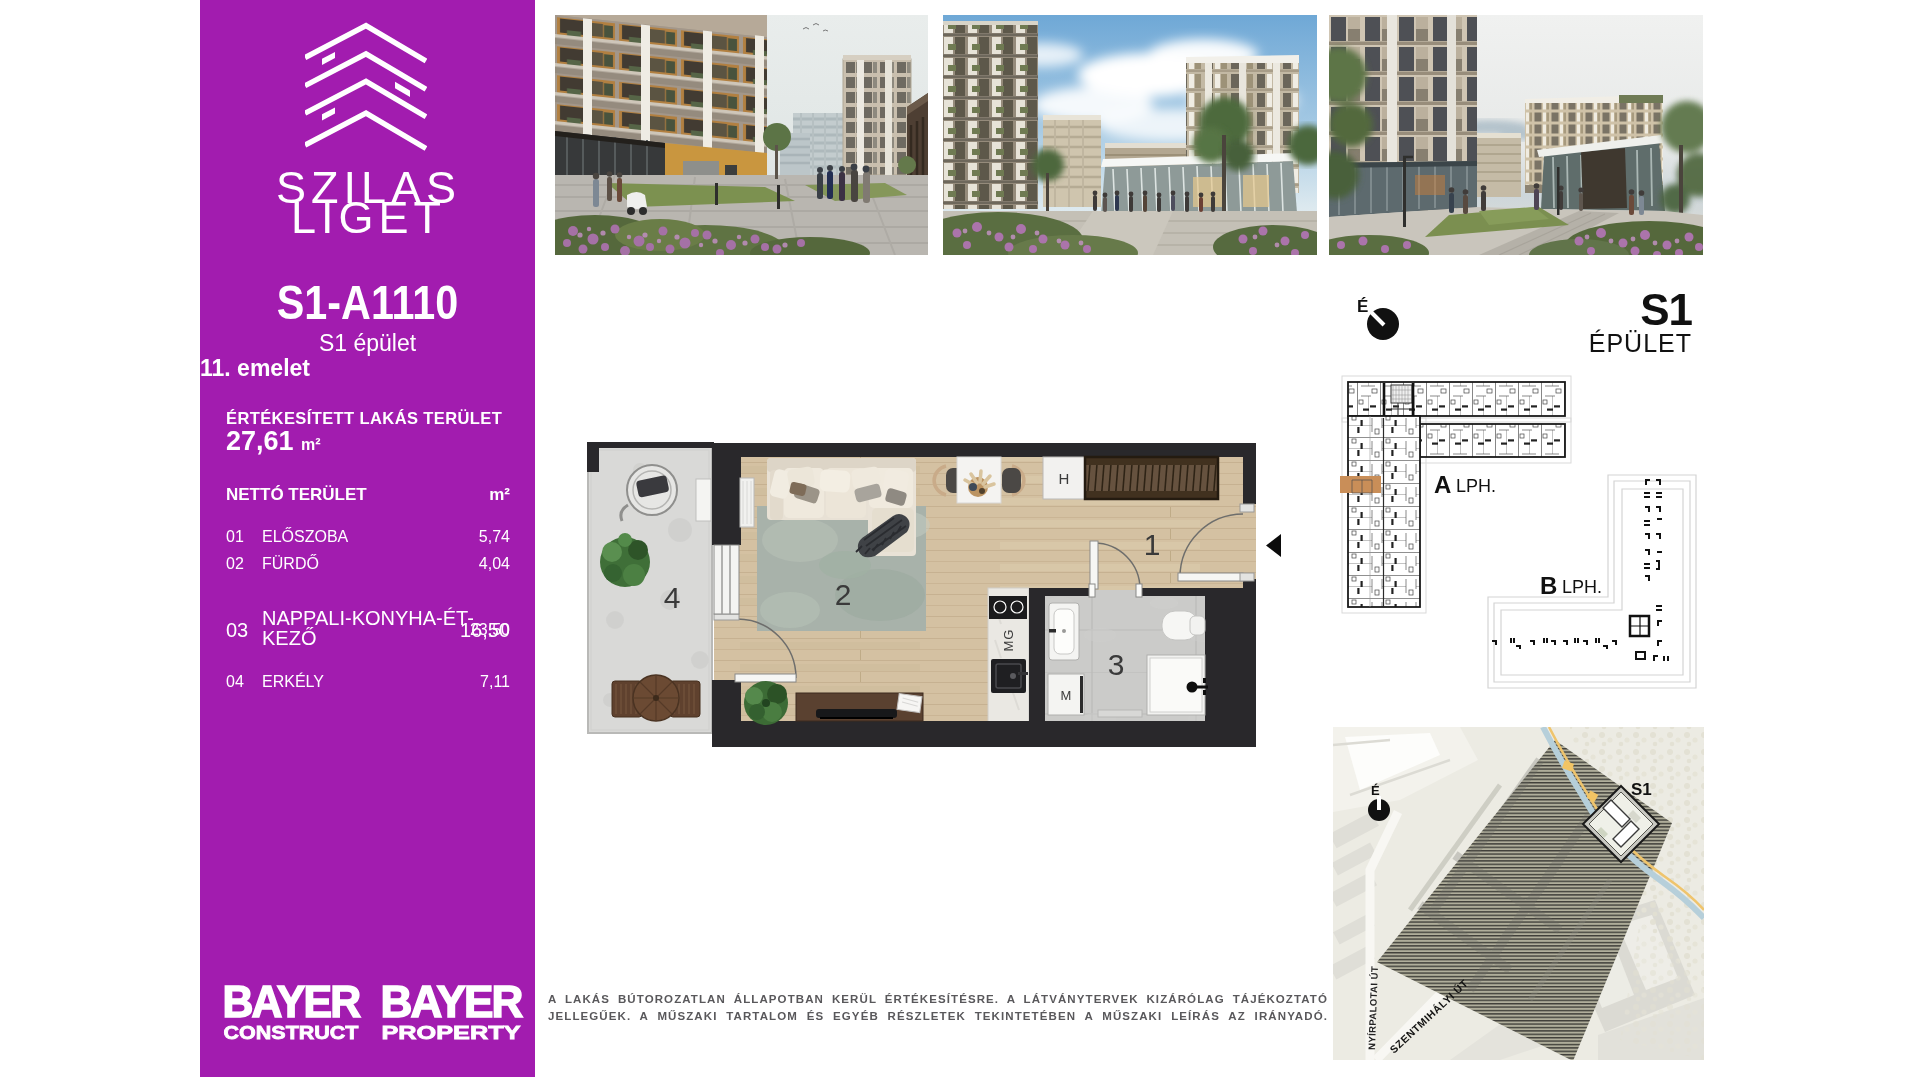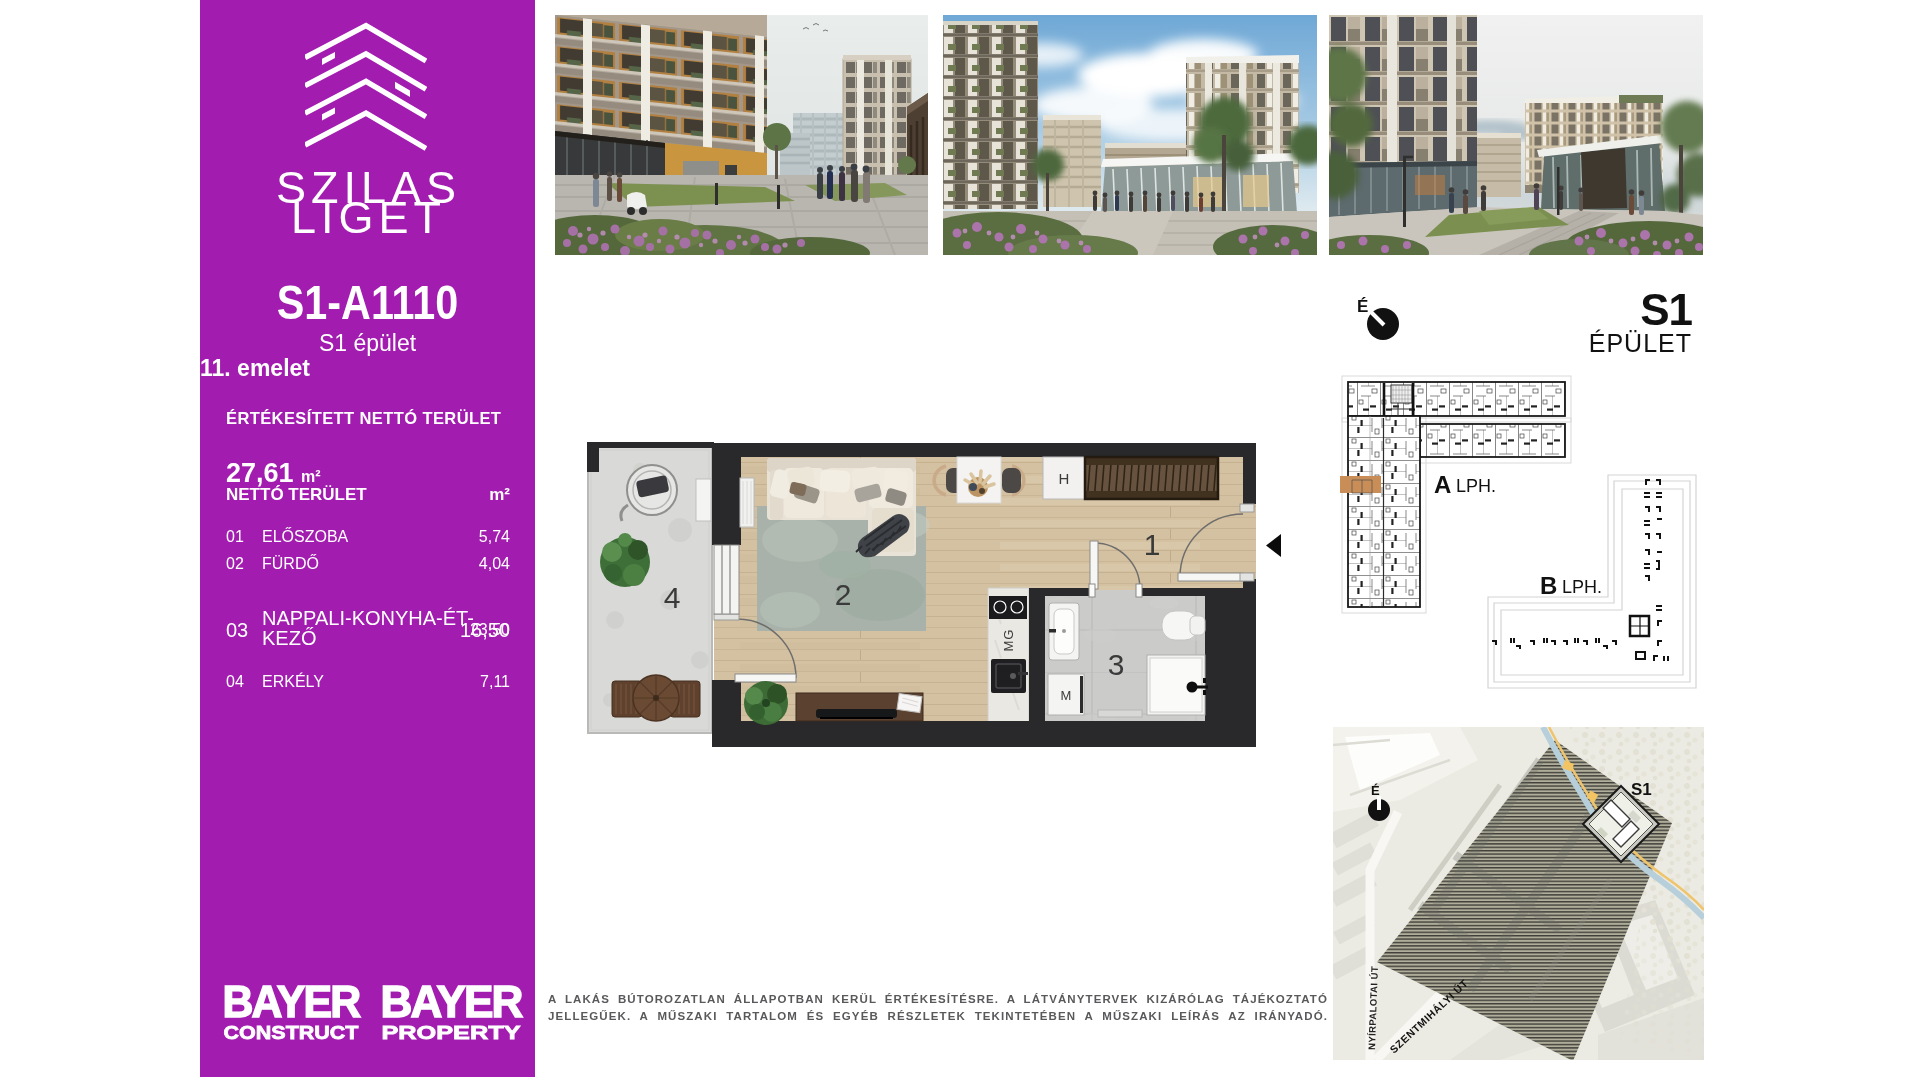--- a/index.html
+++ b/index.html
@@ -28,23 +28,23 @@
   <div class="abs" style="left:0;top:162px;width:335px;text-align:center;font-size:45px;letter-spacing:5px;text-indent:2px;font-weight:normal;">SZILAS</div>
 
   <div class="abs" style="left:0;top:192px;width:335px;text-align:center;font-size:45px;letter-spacing:5px;text-indent:2px;font-weight:normal;">LIGET</div>
 
   <div class="abs" style="left:0;top:275px;width:335px;text-align:center;font-size:48px;font-weight:bold;transform:scaleX(0.86);">S1-A1110</div>
 
   <div class="abs" style="left:0;top:330px;width:335px;text-align:center;font-size:23px;font-weight:normal;">S1 épület</div>
 
   <div class="abs" style="left:0;top:355px;width:369px;text-align:left;font-size:23px;font-weight:bold;">11. emelet</div>
 
-  <div class="abs" style="left:26px;top:409px;width:300px;font-size:16.5px;font-weight:bold;letter-spacing:0.4px;">ÉRTÉKESÍTETT NETTÓ TERÜLET</div>
-
-  <div class="abs" style="left:26px;top:426px;width:300px;font-size:27px;font-weight:bold;margin-top:32px;">27,61 <span style="font-size:16px;">m²</span></div>
+  <div class="abs" style="left:26px;top:409px;width:300px;font-size:16.5px;font-weight:bold;letter-spacing:0.4px;">ÉRTÉKESÍTETT LAKÁS TERÜLET</div>
+
+  <div class="abs" style="left:26px;top:426px;width:300px;font-size:27px;font-weight:bold;">27,61 <span style="font-size:16px;">m²</span></div>
 
   <div class="abs" style="left:26px;top:485px;width:284px;font-size:17px;font-weight:bold;">NETTÓ TERÜLET<span style="float:right;">m²</span></div>
 
   <div class="abs" style="left:26px;top:528px;width:284px;font-size:16px;">01<span style="position:absolute;left:36px;">ELŐSZOBA</span><span style="float:right;">5,74</span></div>
 
   <div class="abs" style="left:26px;top:555px;width:284px;font-size:16px;">02<span style="position:absolute;left:36px;">FÜRDŐ</span><span style="float:right;margin-left:42px;">4,04</span></div>
 
   <div class="abs" style="left:26px;top:619px;width:284px;font-size:20px;">03<span style="position:absolute;left:36px;top:-11px;line-height:20px;">NAPPALI-KONYHA-ÉT-<br>KEZŐ</span><span style="float:right;">16,50</span></div>
 
   <div class="abs" style="left:26px;top:621px;width:284px;font-size:16px;">

